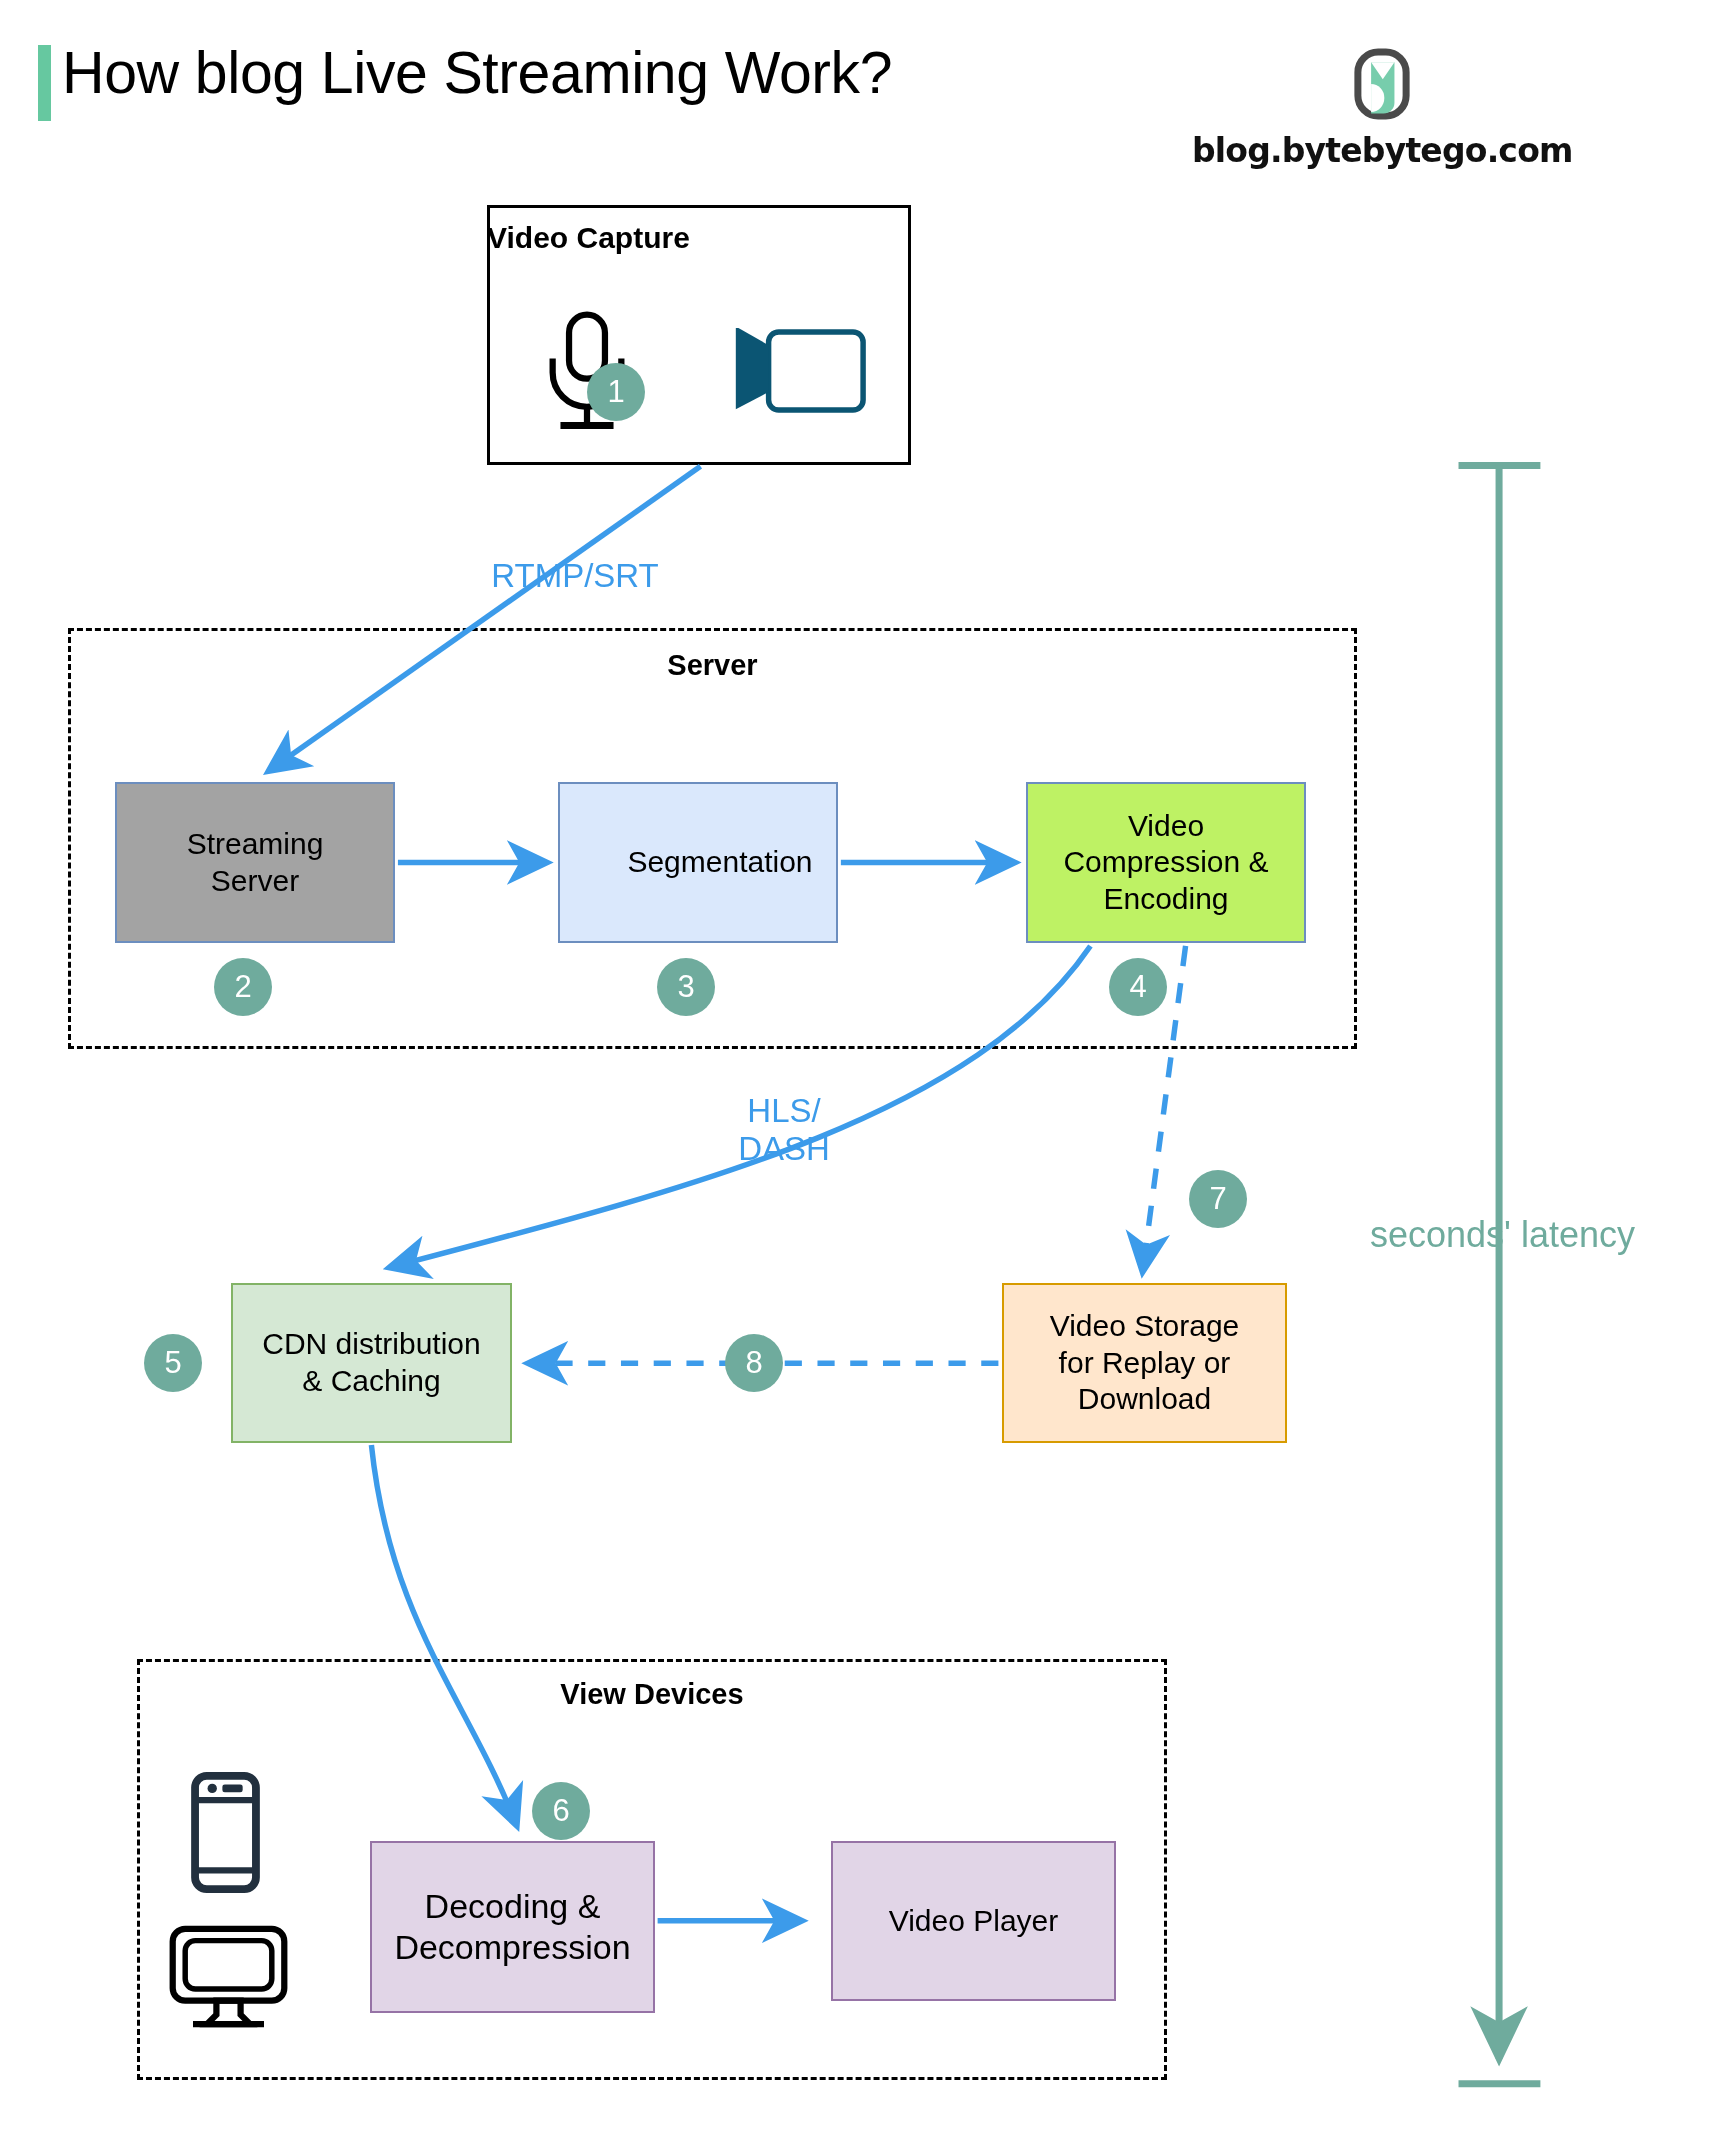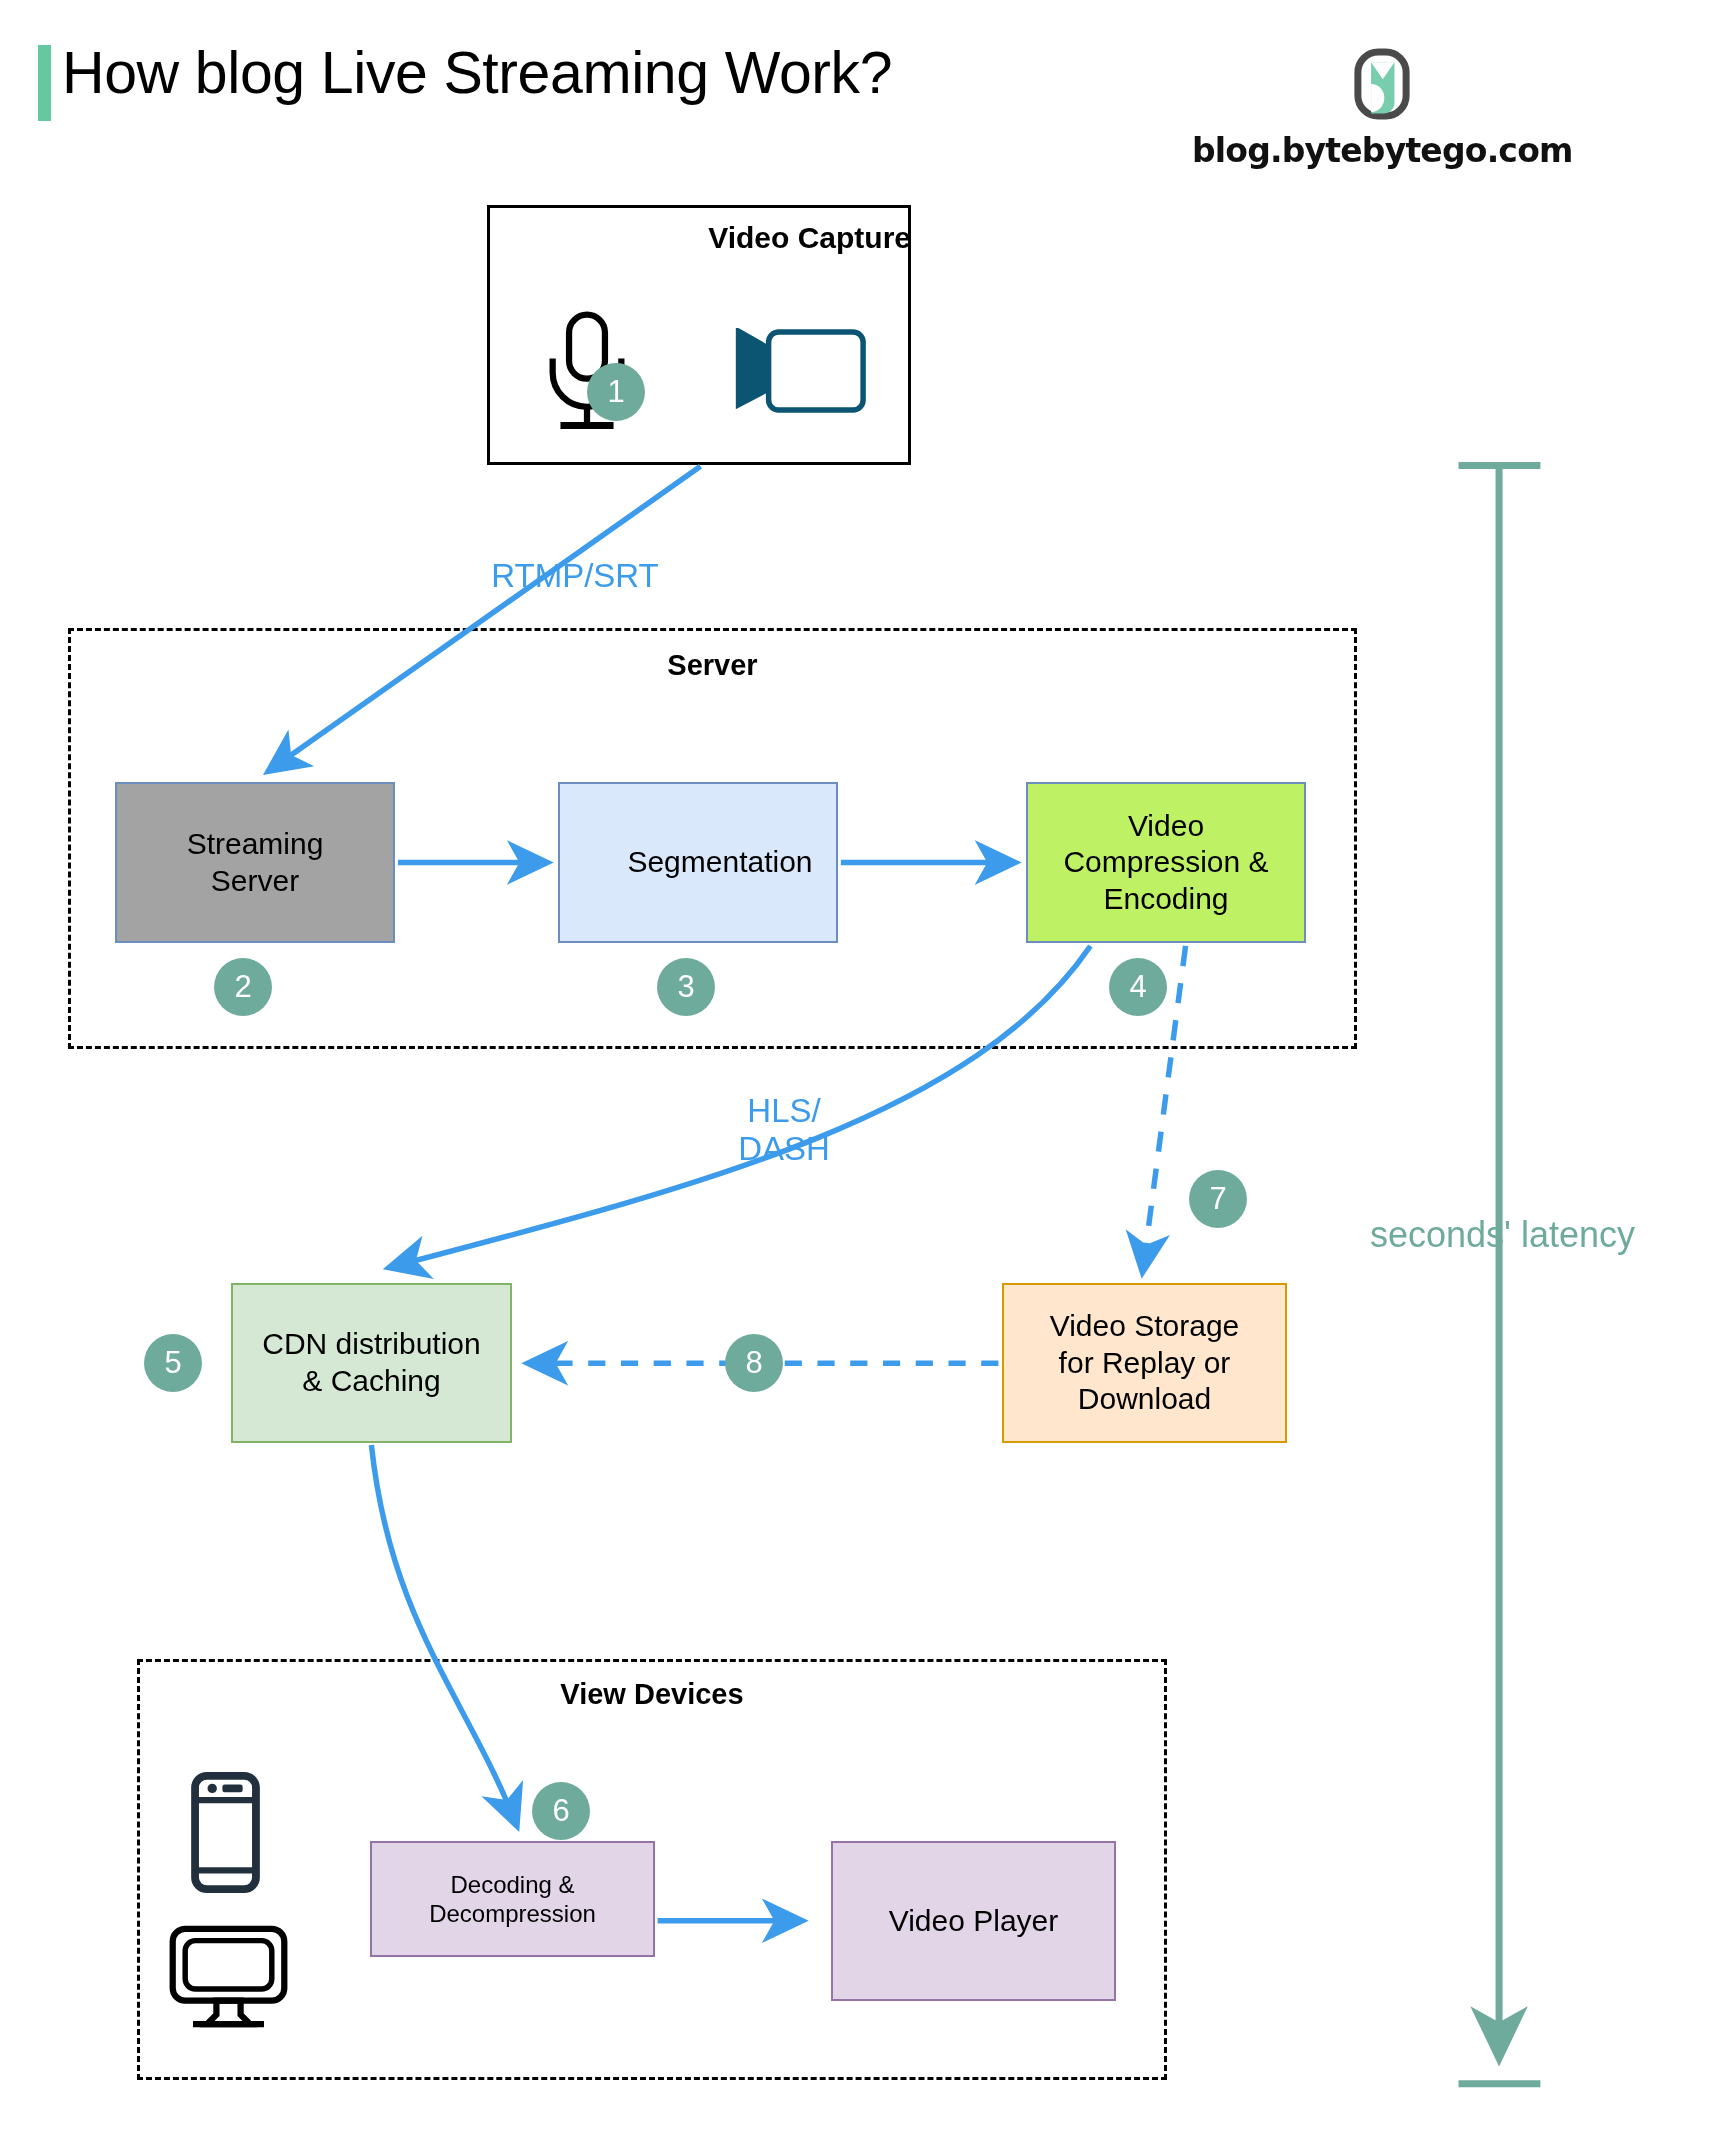--- a/index.html
+++ b/index.html
@@ -67,21 +67,21 @@
     z-index:5;
   }
 
   
   #box-video-capture {
     left:487px; top:205px; width:424px; height:260px;
     border:3.9px solid #000000; background:#ffffff;
   }
   #video-capture-title {
     position:absolute; left:487px; top:221px; width:424px;
-    font-size:30px; font-weight:700; color:#000000; text-align:right;
+    font-size:30px; font-weight:700; color:#000000; text-align:left;
   }
   #mic-icon  { position:absolute; left:540px; top:310px; width:94px; height:121px; }
   #cam-icon  { position:absolute; left:728px; top:328px; width:139px; height:86px; }
 
   #server-group { left:68px; top:628px; width:1289px; height:421px; }
   #server-group-title { left:68px; top:649px; width:1289px; }
 
   #box-streaming-server {
     left:115px; top:782px; width:280px; height:161px;
     background:#a3a3a3; border:2.3px solid #6C8EBF;
@@ -109,23 +109,23 @@
     font-size:30px; color:#000000;
   }
 
   #viewdev-group { left:137px; top:1659px; width:1030px; height:421px; }
   #viewdev-group-title { left:137px; top:1678px; width:1030px; }
 
   #phone-icon   { position:absolute; left:191px; top:1772px; width:69px; height:121px; }
   #monitor-icon { position:absolute; left:168px; top:1925px; width:121px; height:103px; }
 
   #box-decoding {
-    left:370px; top:1841px; width:285px; height:116px;
+    left:370px; top:1841px; width:285px; height:172px;
     background:#E1D5E7; border:2.3px solid #9673A6;
-    font-size:24px; color:#000000;
+    font-size:34px; color:#000000;
   }
   #box-player {
     left:831px; top:1841px; width:285px; height:160px;
     background:#E1D5E7; border:2.3px solid #9673A6;
     font-size:30px; color:#000000;
   }
 
   
   #latency-label {
     position:absolute; left:1370px; top:1214px;

